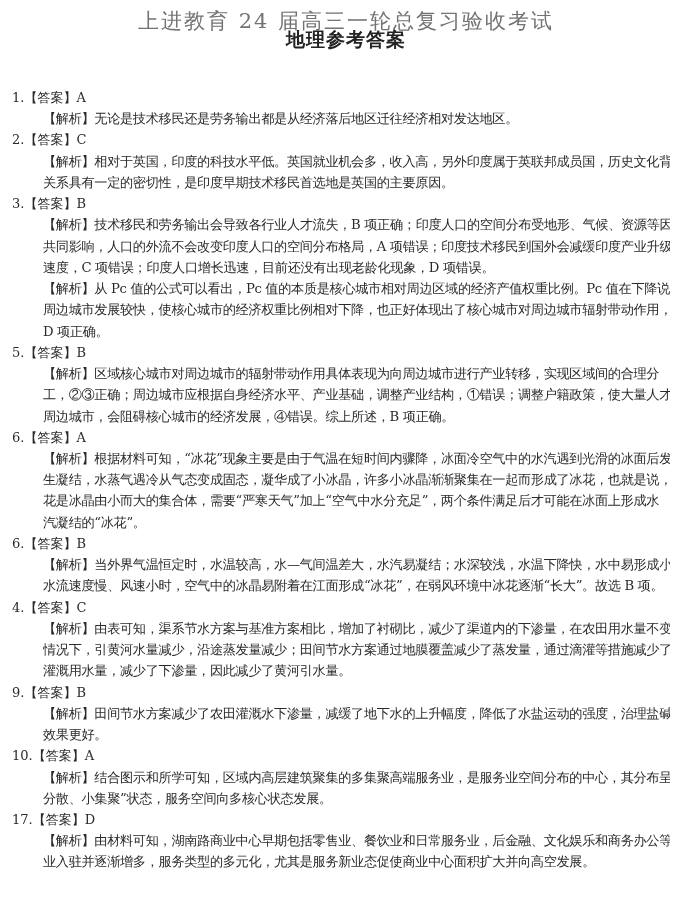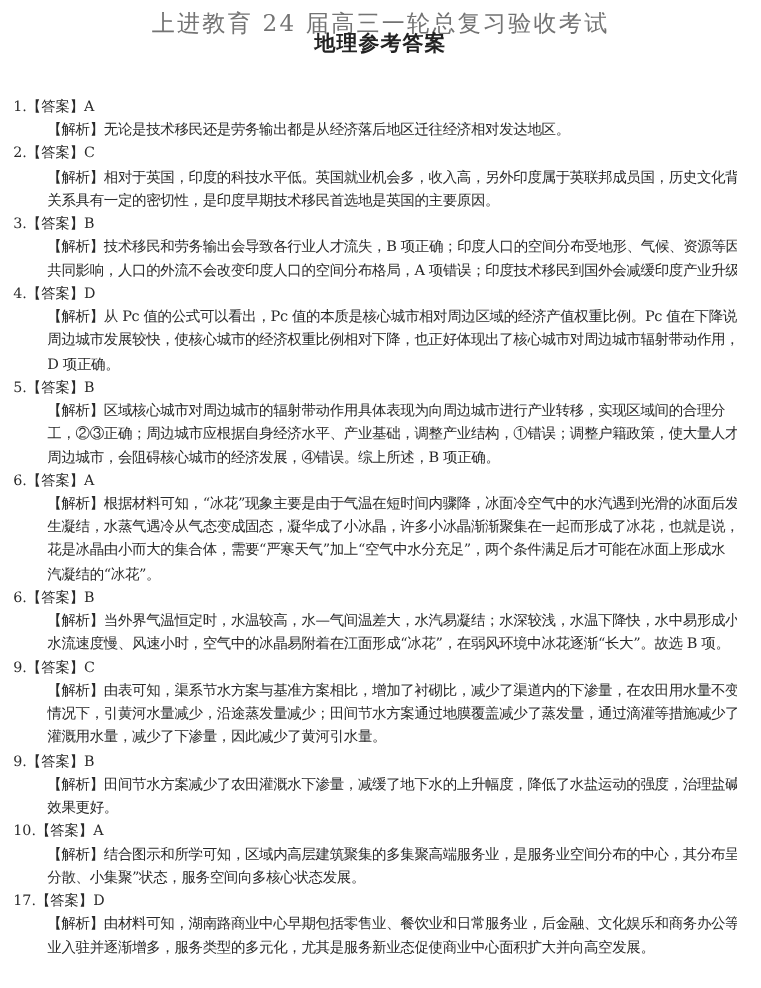--- a/index.html
+++ b/index.html
@@ -35,25 +35,25 @@
         <span class="line">【解析】相对于英国，印度的科技水平低。英国就业机会多，收入高，另外印度属于英联邦成员国，历史文化背景</span>
         <span class="line cont">关系具有一定的密切性，是印度早期技术移民首选地是英国的主要原因。</span>
       </div>
     </div>
 
     <div class="item">
       <div class="ans">3.【答案】B</div>
       <div class="ana">
         <span class="line">【解析】技术移民和劳务输出会导致各行业人才流失，B 项正确；印度人口的空间分布受地形、气候、资源等因素</span>
         <span class="line cont">共同影响，人口的外流不会改变印度人口的空间分布格局，A 项错误；印度技术移民到国外会减缓印度产业升级</span>
+        <span class="line cont">速度，C 项错误；印度人口增长迅速，目前还没有出现老龄化现象，D 项错误。</span>
       </div>
     </div>
 
     <div class="item">
-      <div class="ans">4.【答案】D</div>
       <div class="ana">
         <span class="line">【解析】从 Pc 值的公式可以看出，Pc 值的本质是核心城市相对周边区域的经济产值权重比例。Pc 值在下降说明</span>
         <span class="line cont">周边城市发展较快，使核心城市的经济权重比例相对下降，也正好体现出了核心城市对周边城市辐射带动作用，</span>
         <span class="line cont">D 项正确。</span>
       </div>
     </div>
 
     <div class="item">
       <div class="ans">5.【答案】B</div>
       <div class="ana">
@@ -75,21 +75,21 @@
 
     <div class="item">
       <div class="ans">6.【答案】B</div>
       <div class="ana">
         <span class="line">【解析】当外界气温恒定时，水温较高，水—气间温差大，水汽易凝结；水深较浅，水温下降快，水中易形成小冰核；</span>
         <span class="line cont">水流速度慢、风速小时，空气中的冰晶易附着在江面形成“冰花”，在弱风环境中冰花逐渐“长大”。故选 B 项。</span>
       </div>
     </div>
 
     <div class="item">
-      <div class="ans">9.【答案】C</div>
+      <div class="ans">4.【答案】C</div>
       <div class="ana">
         <span class="line">【解析】由表可知，渠系节水方案与基准方案相比，增加了衬砌比，减少了渠道内的下渗量，在农田用水量不变的</span>
         <span class="line cont">情况下，引黄河水量减少，沿途蒸发量减少；田间节水方案通过地膜覆盖减少了蒸发量，通过滴灌等措施减少了</span>
         <span class="line cont">灌溉用水量，减少了下渗量，因此减少了黄河引水量。</span>
       </div>
     </div>
 
     <div class="item">
       <div class="ans">9.【答案】B</div>
       <div class="ana">

